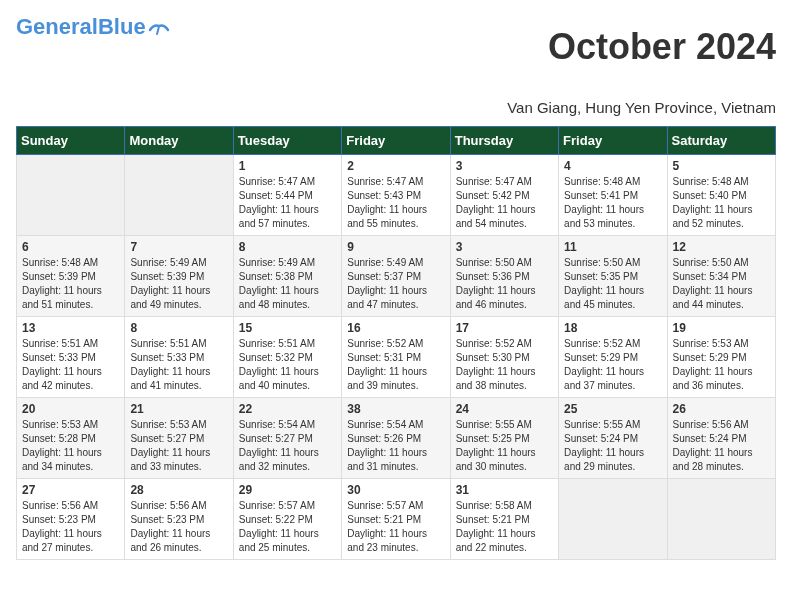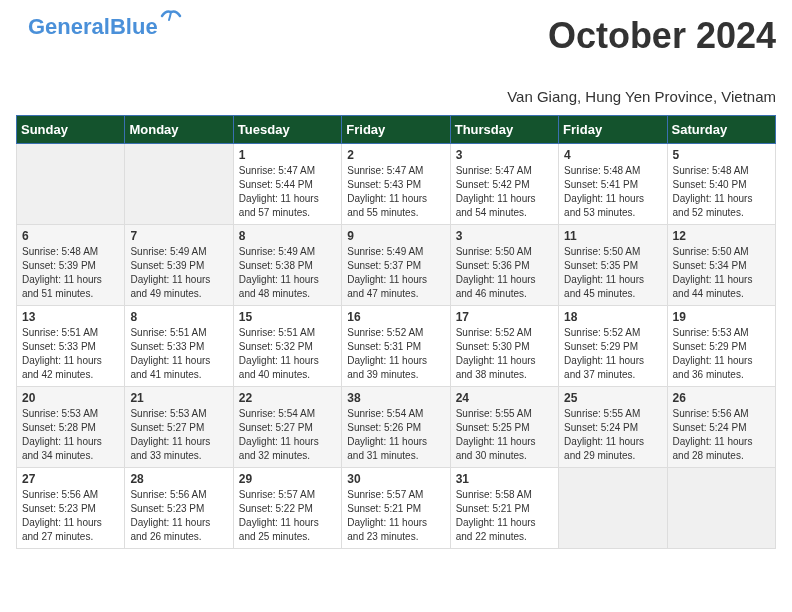--- a/index.html
+++ b/index.html
@@ -29,20 +29,21 @@
     }
     .logo-text span { color: #4a90d9; }
     .title-section {
       text-align: right;
     }
     .month-title {
       font-size: 36px;
       font-weight: bold;
       color: #333;
       line-height: 1.1;
+      margin-top: 11px;
     }
     .location {
       font-size: 15px;
       color: #333;
       margin-top: 32px;
     }
     .calendar {
       width: 100%;
       border-collapse: collapse;
       border: 1px solid #ccc;
@@ -85,21 +86,21 @@
     }
     .empty-cell {
       background: #f0f0f0 !important;
     }
   </style>
 </head>
 <body>
 
 <div class="header">
   <div class="logo">
-    <div style="display:flex;align-items:flex-start;margin-left:12px;">
+    <div style="display:flex;align-items:flex-end;">
       <span class="logo-text">
         <span>General</span><span style="color:#4a90d9;">Blue</span>
       </span>
 
       <svg width="22" height="16" viewBox="0 0 22 16" style="margin-left:2px;margin-top:-8px;">
         <path d="M2,8 Q6,2 11,4 Q16,2 20,8" stroke="#4a90d9" stroke-width="2.5" fill="none" stroke-linecap="round"></path>
         <path d="M11,4 Q10,9 9,12" stroke="#4a90d9" stroke-width="2" fill="none" stroke-linecap="round"></path>
       </svg>
     </div>
   </div>

